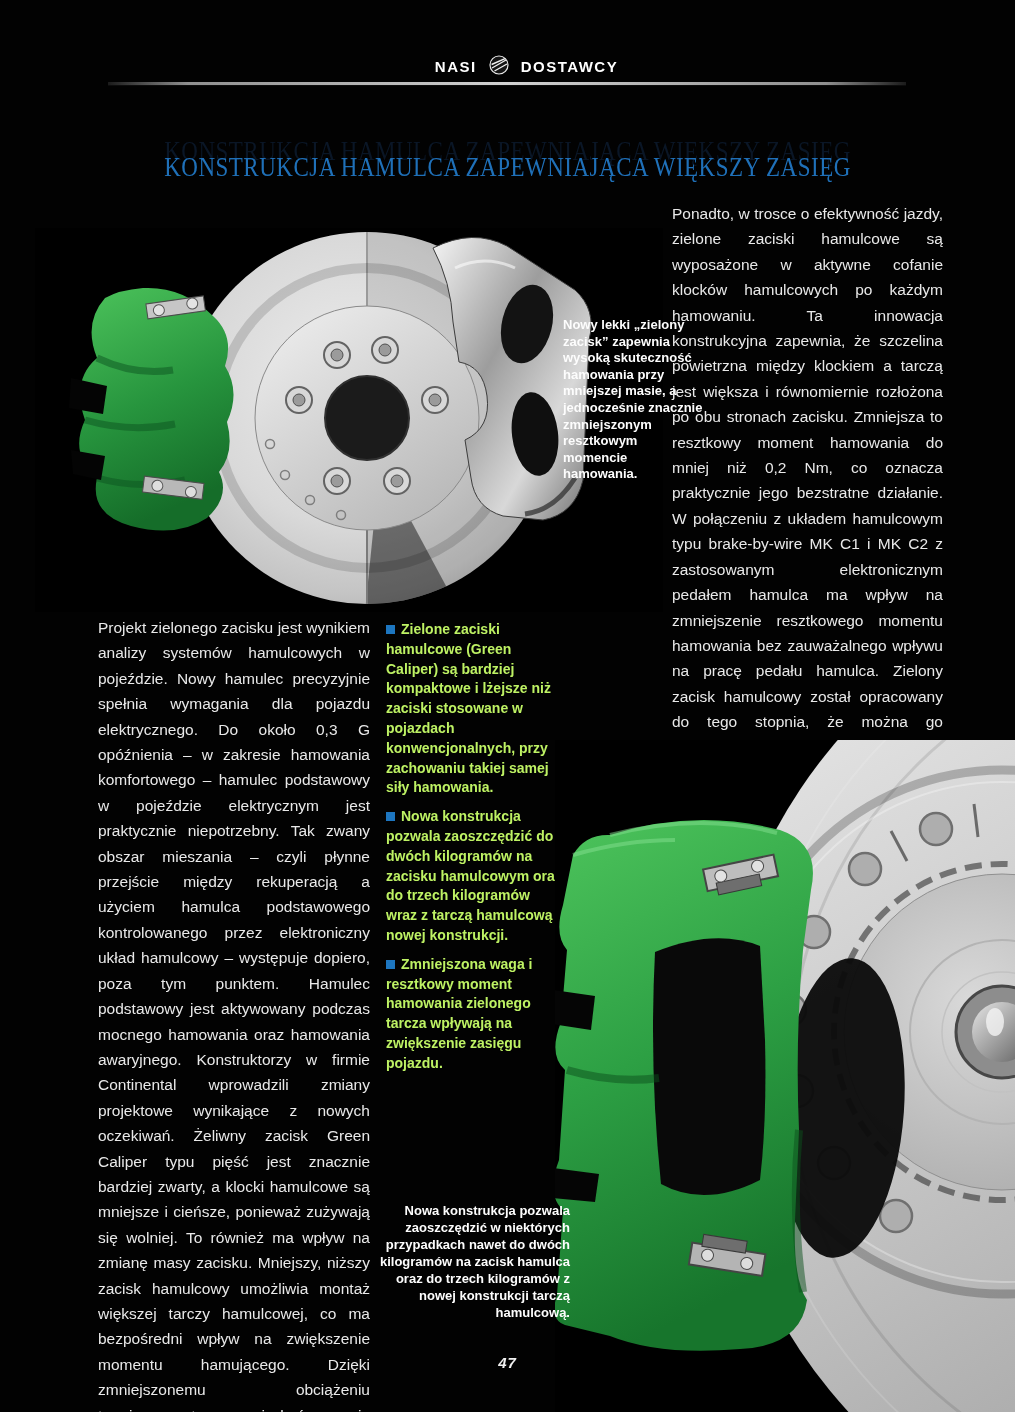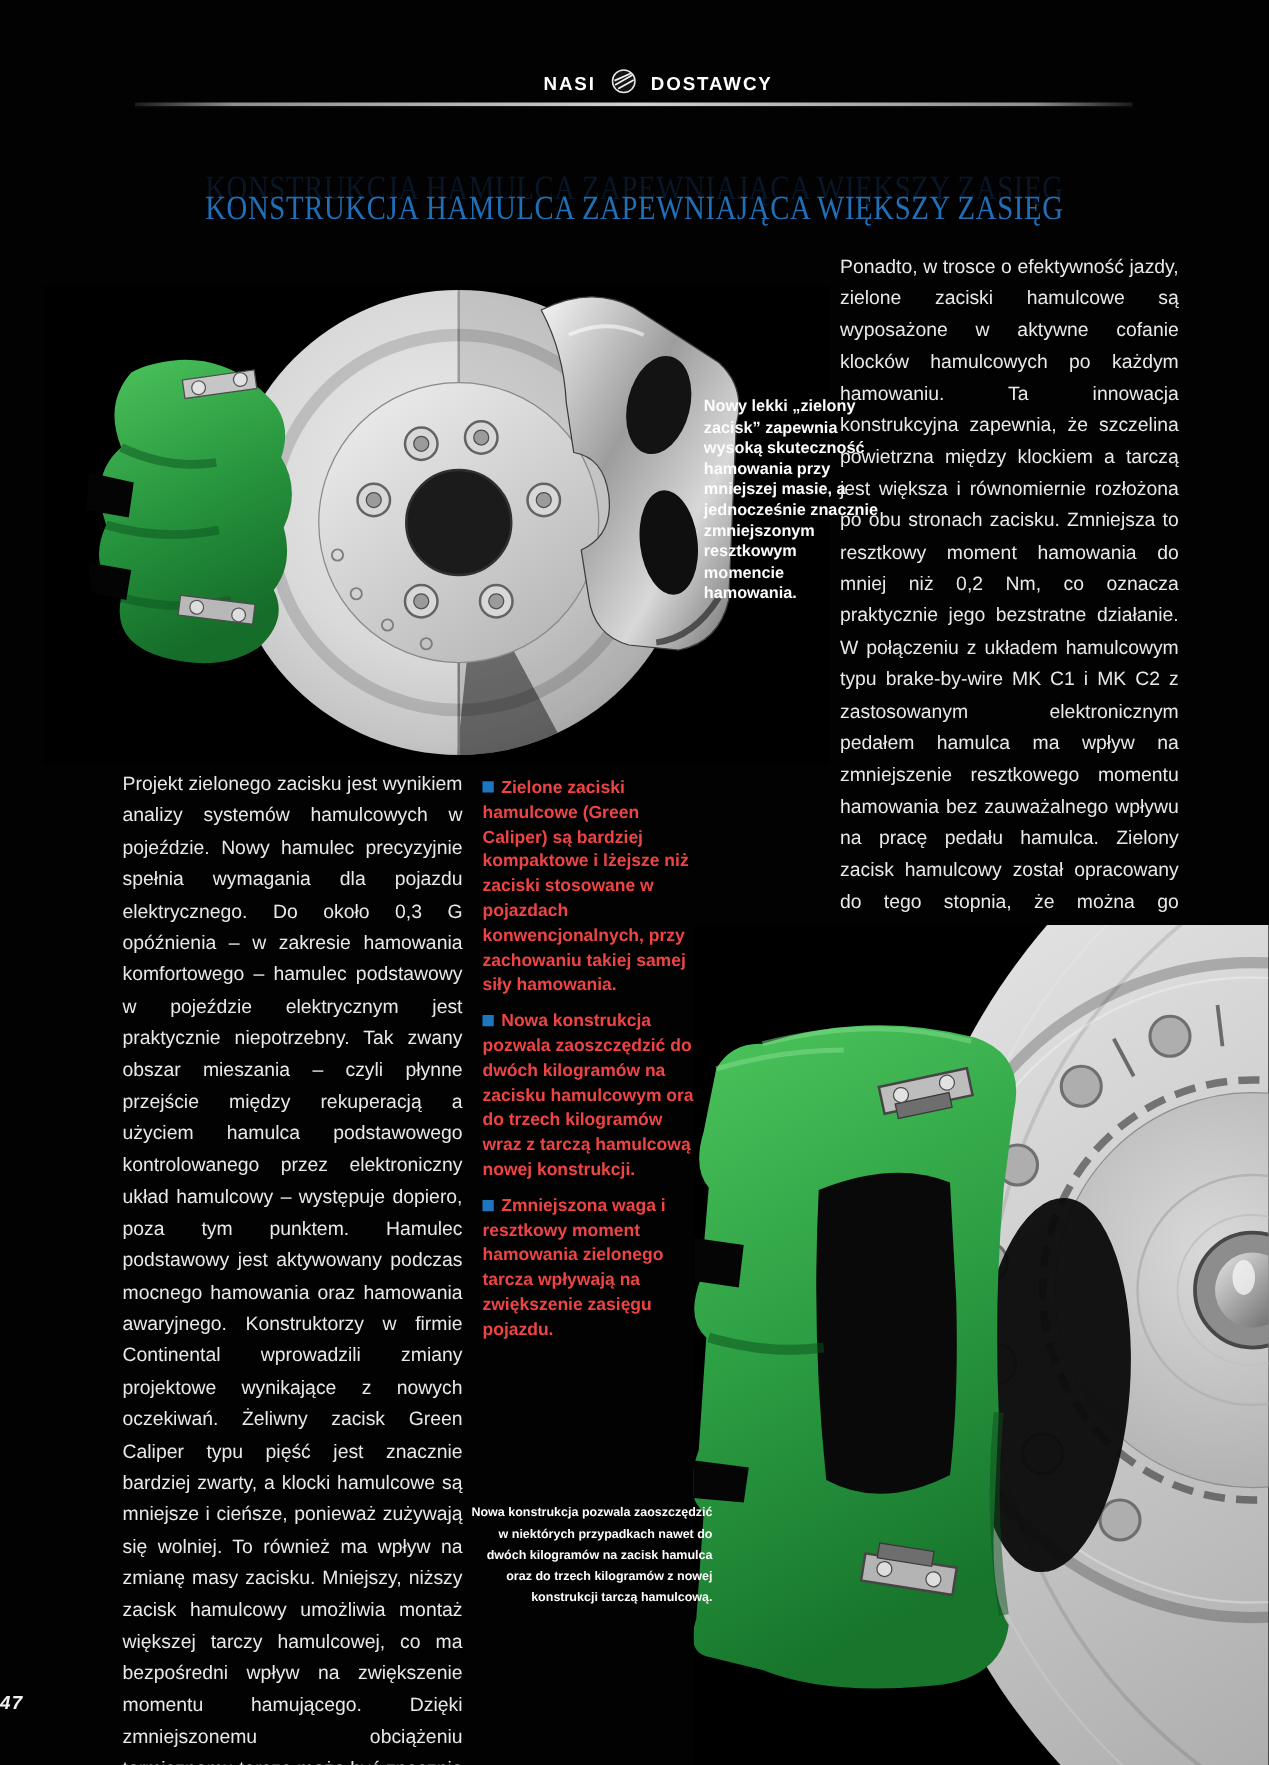--- a/index.html
+++ b/index.html
@@ -28,31 +28,31 @@
        font-size:13px;line-height:16.6px;font-weight:bold;color:#fdfdfd;}
 
   
   .col{position:absolute;font-size:15.5px;line-height:25.4px;color:#e9e9e9;
        text-align:justify;}
   .col-left{top:615px;left:98px;width:272px;}
   .col-right{top:201px;left:672px;width:271px;}
   .col-right .endicon{display:inline-block;vertical-align:-2px;margin-left:4px;}
 
   .col-mid{position:absolute;top:620px;left:386px;width:178px;list-style:none;margin:0;padding:0;
-       font-size:14px;line-height:19.8px;font-weight:bold;color:#ef4444;}
+       font-size:14px;line-height:19.8px;font-weight:bold;color:#bef264;}
   .col-mid li{margin:0 0 9px 0;}
   .sq{display:inline-block;width:9px;height:9px;background:#1d76c0;margin-right:6px;}
 
   
   .bimg{position:absolute;top:740px;left:555px;width:460px;height:672px;}
   .bimg svg{display:block;}
   .bimg-caption{position:absolute;top:1202px;left:368px;width:202px;text-align:right;
-       font-size:10px;line-height:17px;font-weight:bold;color:#fdfdfd;}
-
-  .pageno{position:absolute;top:1354px;left:0;width:100%;
+       font-size:13px;line-height:17px;font-weight:bold;color:#fdfdfd;}
+
+  .pageno{position:absolute;top:1354px;left:0;width:100%;text-align:center;
        font-size:15px;font-weight:bold;font-style:italic;color:#f0f0f0;letter-spacing:1px;}
 </style>
 </head>
 <body>
 
 <div class="page">
 
   <div class="hdr">
     <span>NASI</span>
     <span>

